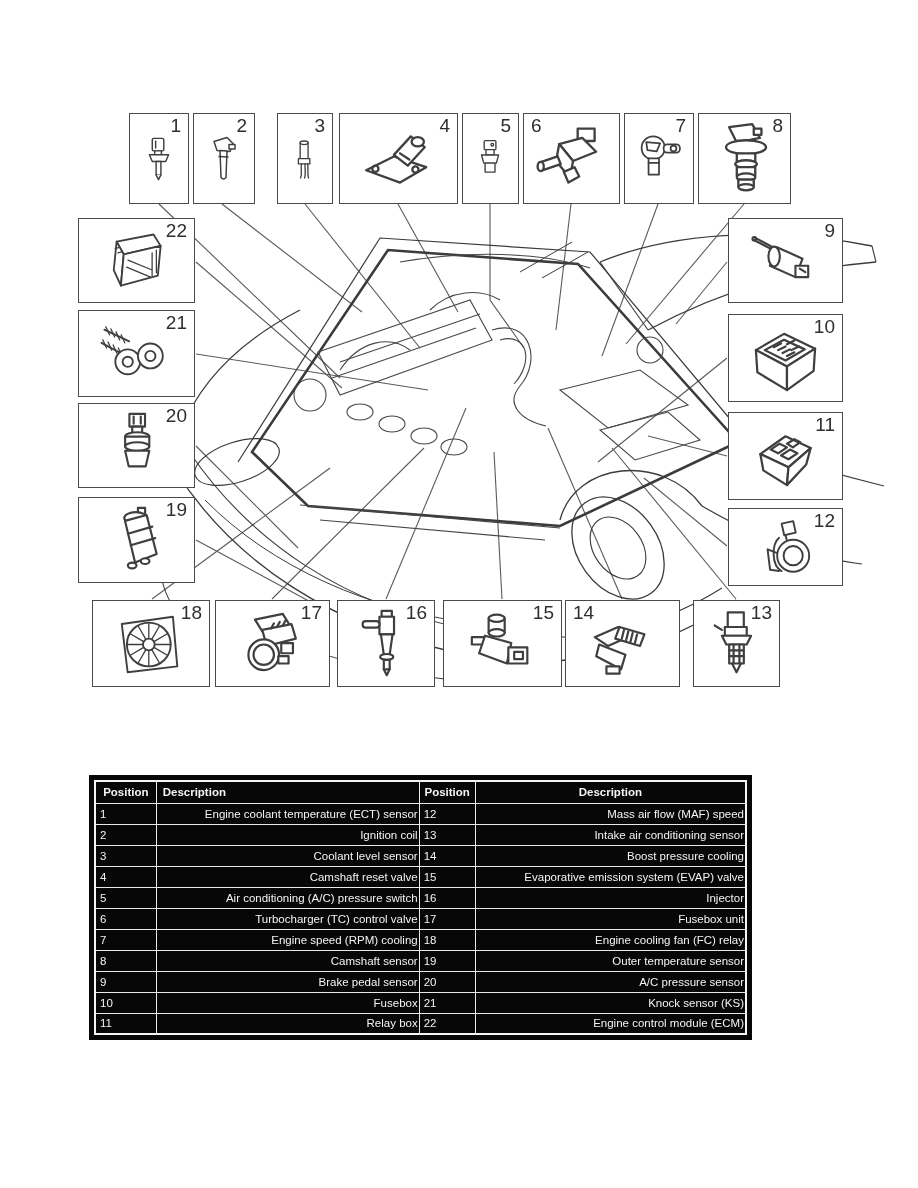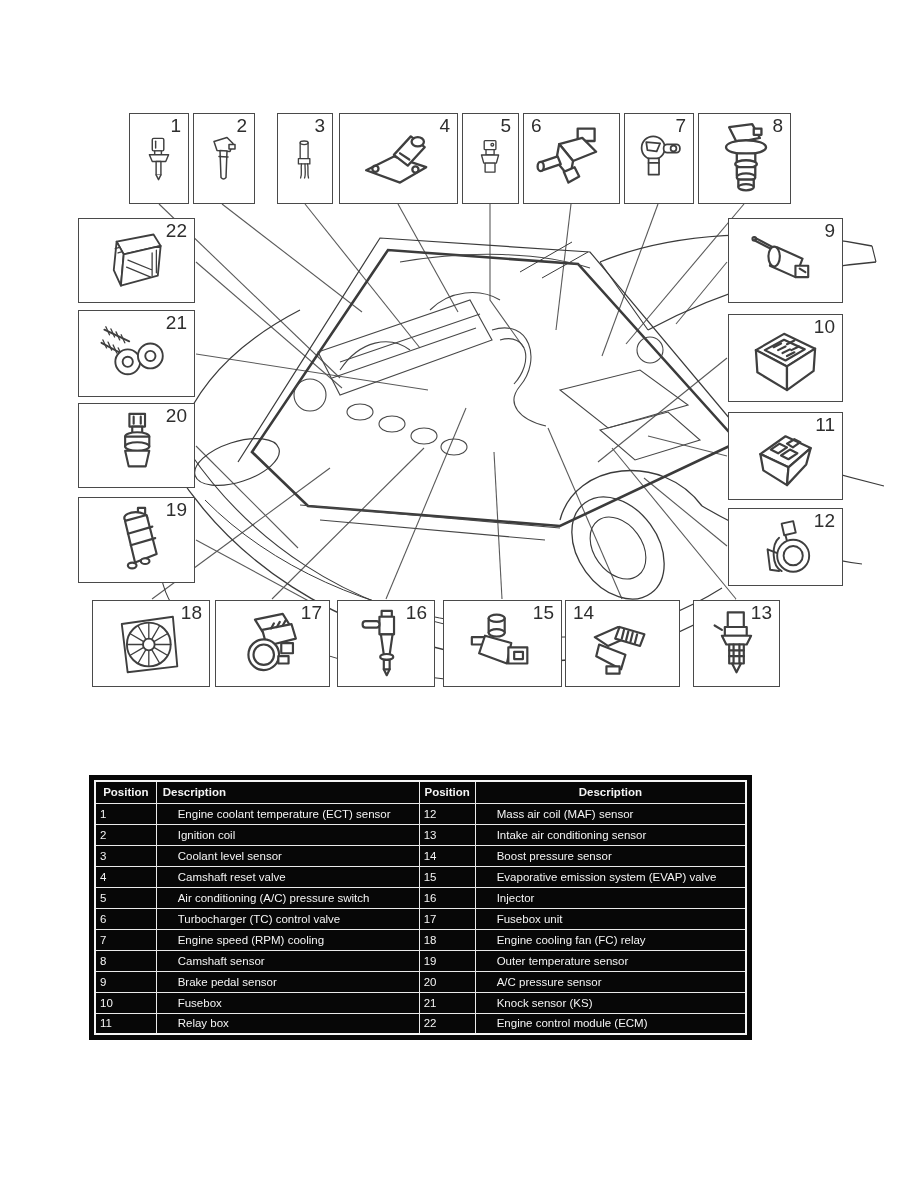--- a/index.html
+++ b/index.html
@@ -19,21 +19,21 @@
               border:2px solid #f5f5f5;}
   table.parts th,table.parts td{border:1px solid #e9e9e9;color:#f4f4f4;background:#070707;
               font-size:11.5px;font-family:"Liberation Sans",sans-serif;
               overflow:hidden;white-space:nowrap;box-sizing:border-box;}
   table.parts th{height:22px;font-weight:bold;}
   table.parts td{height:21px;font-weight:normal;}
   th.h-pos{text-align:center;}
   th.h-desc-left{text-align:left;padding-left:6px;}
   th.h-desc-center{text-align:center;}
   td.pos{text-align:left;padding-left:4px;}
-  td.desc{text-align:left;padding-left:21px;}
+  td.desc{text-align:right;padding-left:21px;}
 </style>
 </head>
 <body>
 
 <div id="page">
 
   <svg width="0" height="0" style="position:absolute" aria-hidden="true">
     <defs>
       <g id="g1" stroke="#3f3f3f" stroke-width="3" fill="#fff" stroke-linejoin="round" stroke-linecap="round">
         <rect x="36" y="6" width="24" height="26" rx="3"></rect>
@@ -432,33 +432,33 @@
           <th class="h-desc-left">Description</th>
           <th class="h-pos">Position</th>
           <th class="h-desc-center">Description</th>
         </tr>
       </thead>
       <tbody>
           <tr>
             <td class="pos">1</td>
             <td class="desc">Engine coolant temperature (ECT) sensor</td>
             <td class="pos">12</td>
-            <td class="desc">Mass air coil (MAF) sensor</td>
+            <td class="desc">Mass air flow (MAF) speed</td>
           </tr>
           <tr>
             <td class="pos">2</td>
             <td class="desc">Ignition coil</td>
             <td class="pos">13</td>
             <td class="desc">Intake air conditioning sensor</td>
           </tr>
           <tr>
             <td class="pos">3</td>
             <td class="desc">Coolant level sensor</td>
             <td class="pos">14</td>
-            <td class="desc">Boost pressure sensor</td>
+            <td class="desc">Boost pressure cooling</td>
           </tr>
           <tr>
             <td class="pos">4</td>
             <td class="desc">Camshaft reset valve</td>
             <td class="pos">15</td>
             <td class="desc">Evaporative emission system (EVAP) valve</td>
           </tr>
           <tr>
             <td class="pos">5</td>
             <td class="desc">Air conditioning (A/C) pressure switch</td>

